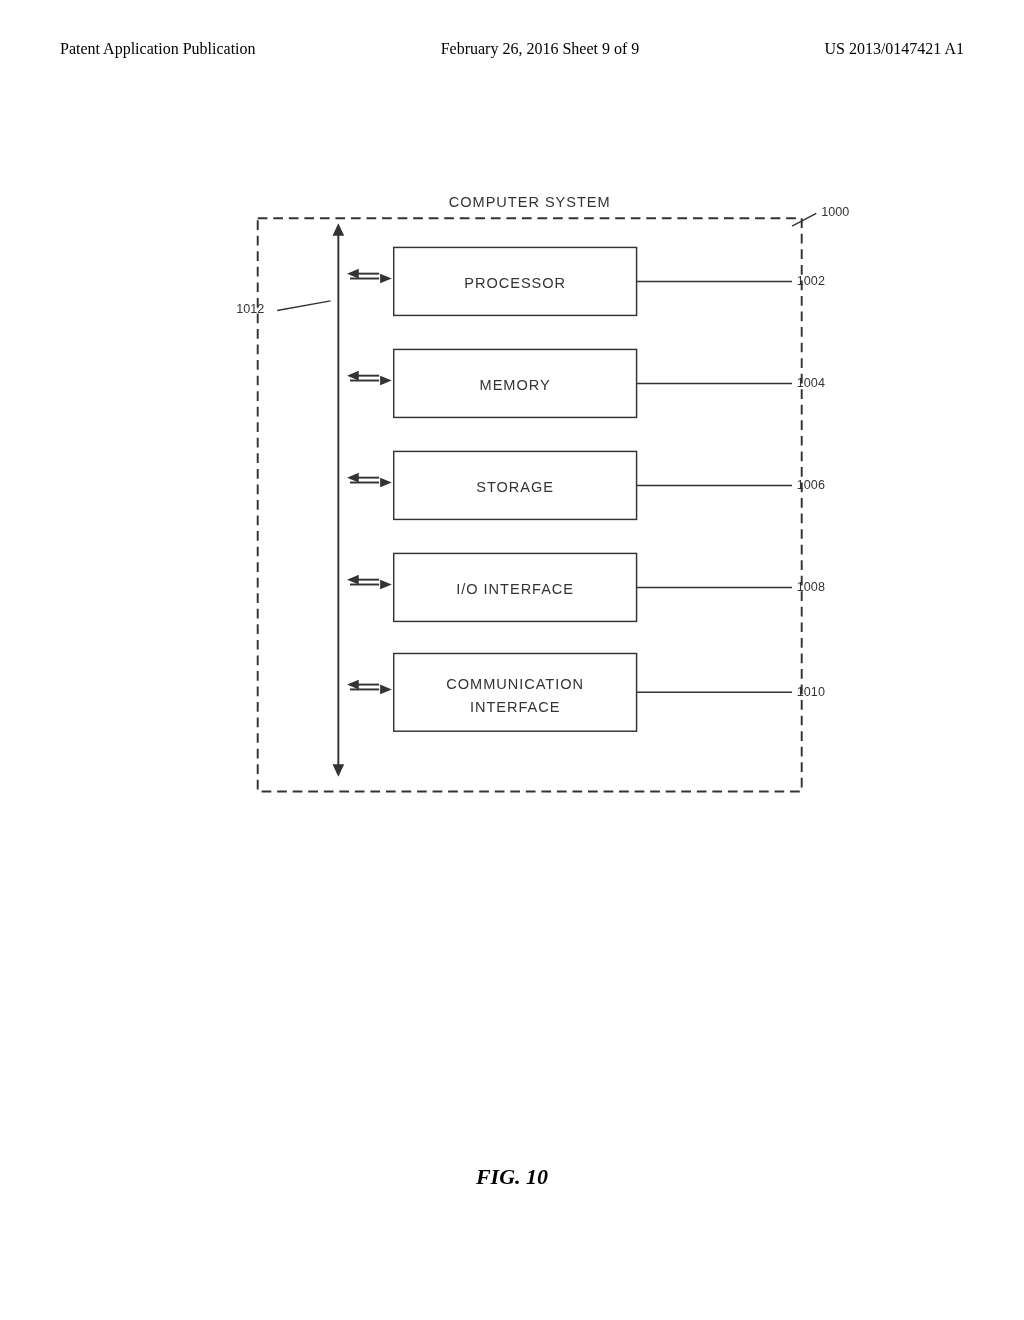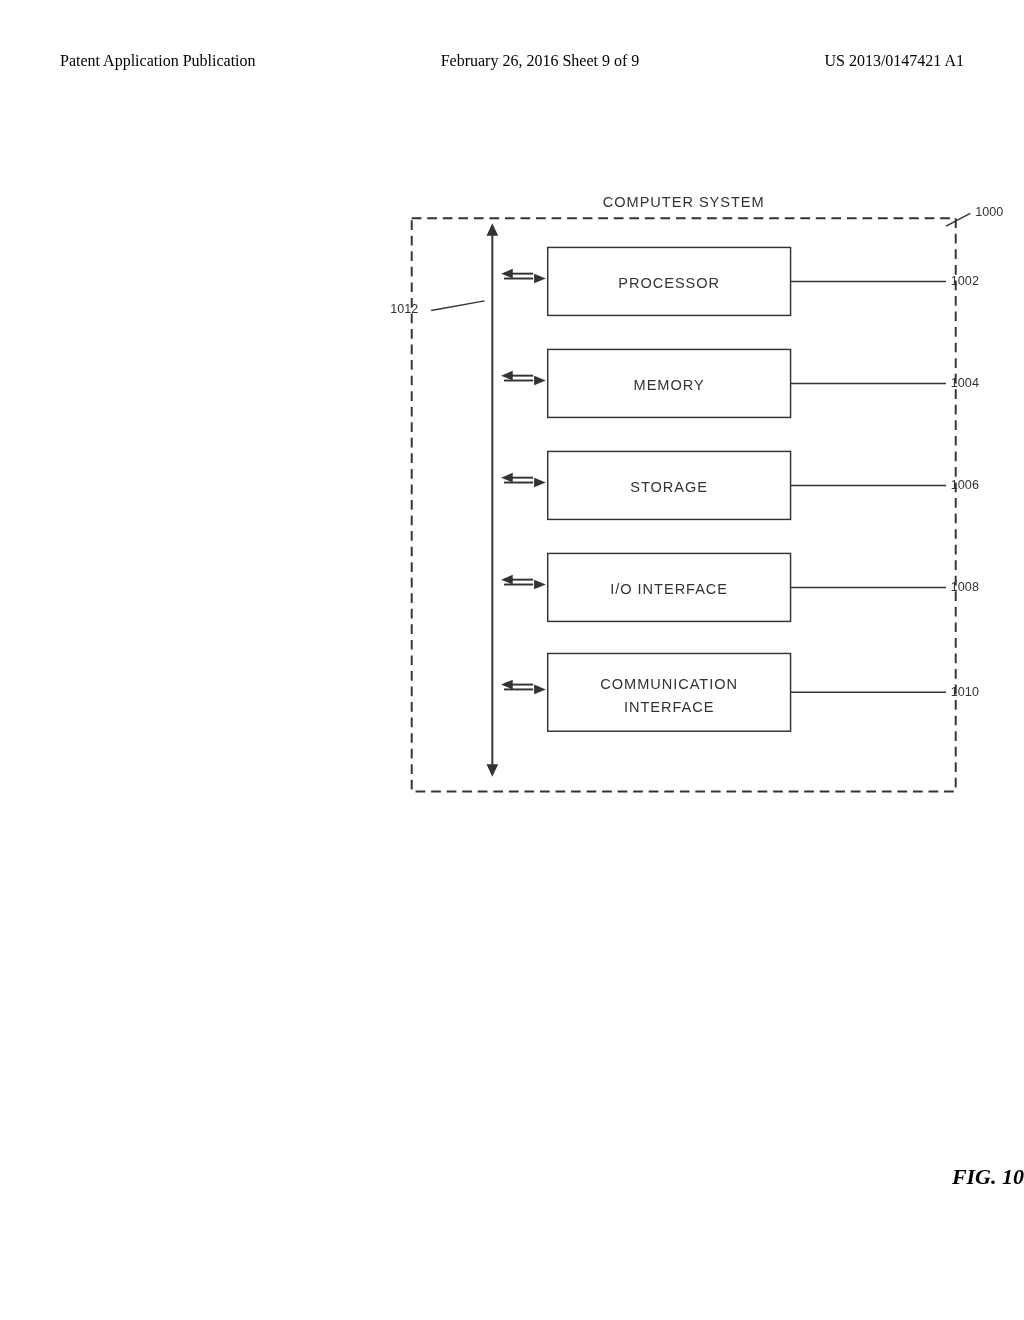--- a/index.html
+++ b/index.html
@@ -11,46 +11,46 @@
       font-family: 'Times New Roman', Times, serif;
       position: relative;
       overflow: hidden;
     }
 
     
     .header {
       display: flex;
       justify-content: space-between;
       align-items: baseline;
-      padding: 52px 60px 0 60px;
+      padding: 40px 60px 0 60px;
     }
 
     
     .diagram-area {
       position: absolute;
       top: 160px;
       left: 16px;
       right: 0;
       display: flex;
-      justify-content: flex-end;
+      justify-content: center;
     }
 
     .diagram-wrapper {
       position: relative;
       width: 700px;
       height: 680px;
     }
 
     
     .fig-caption {
       position: absolute;
       bottom: 130px;
       left: 0;
       right: 0;
-      text-align: right;
+      text-align: center;
       font-size: 22px;
       font-style: italic;
       font-weight: bold;
     }
 
     
     .diagram-svg {
       position: absolute;
       top: 0;
       left: 0;

